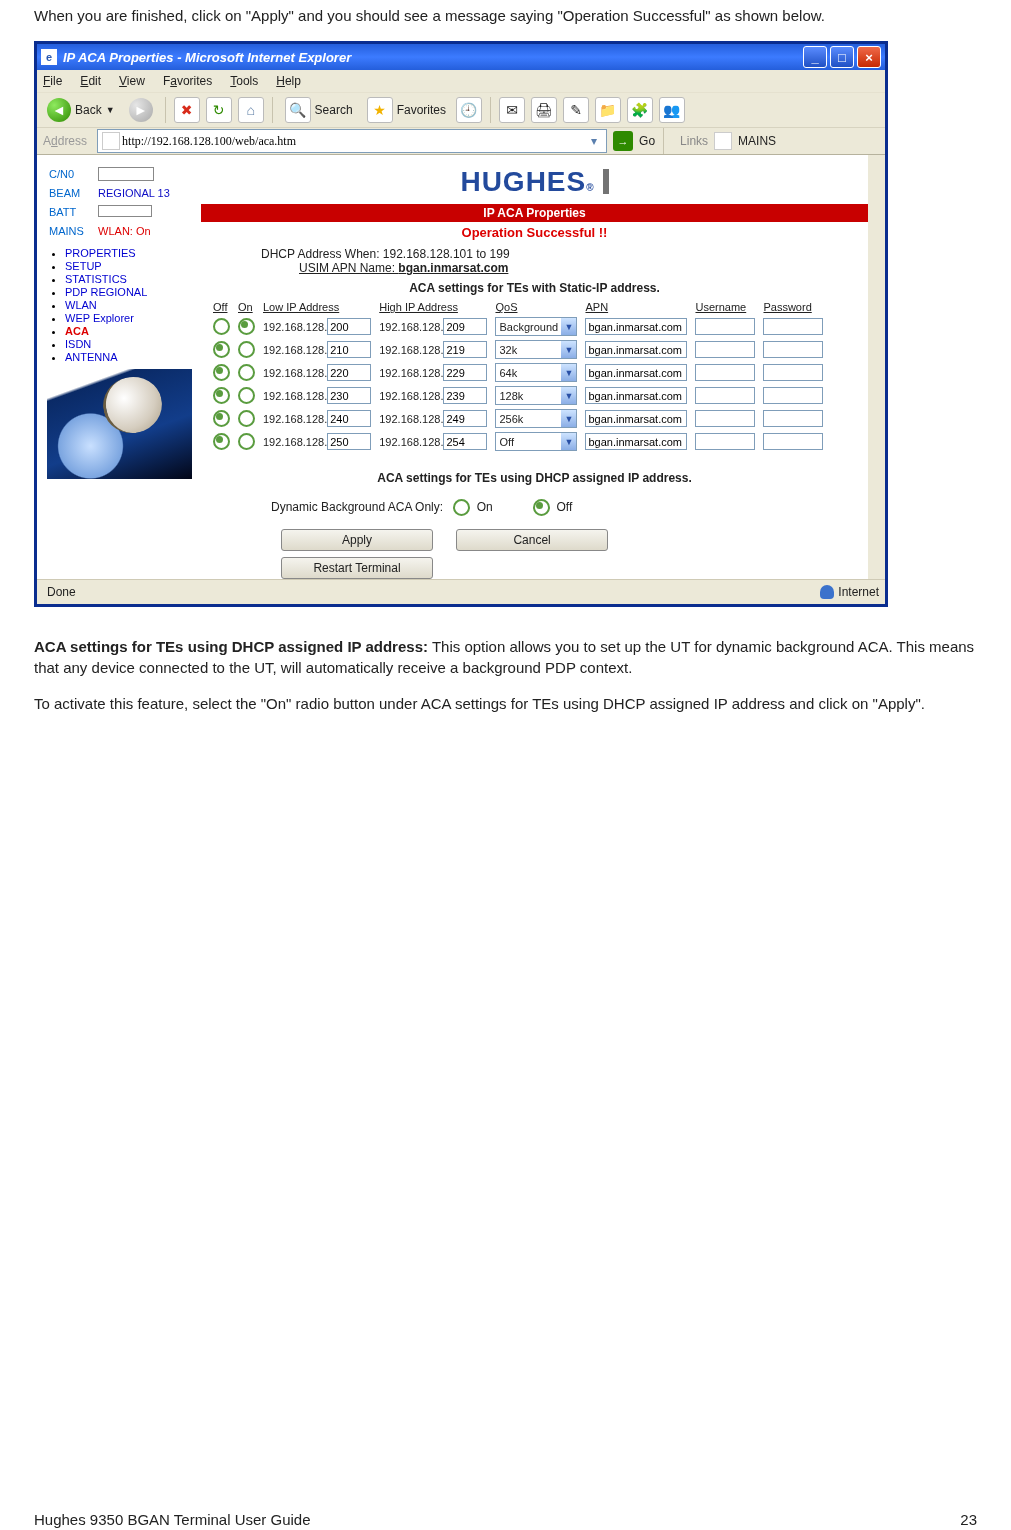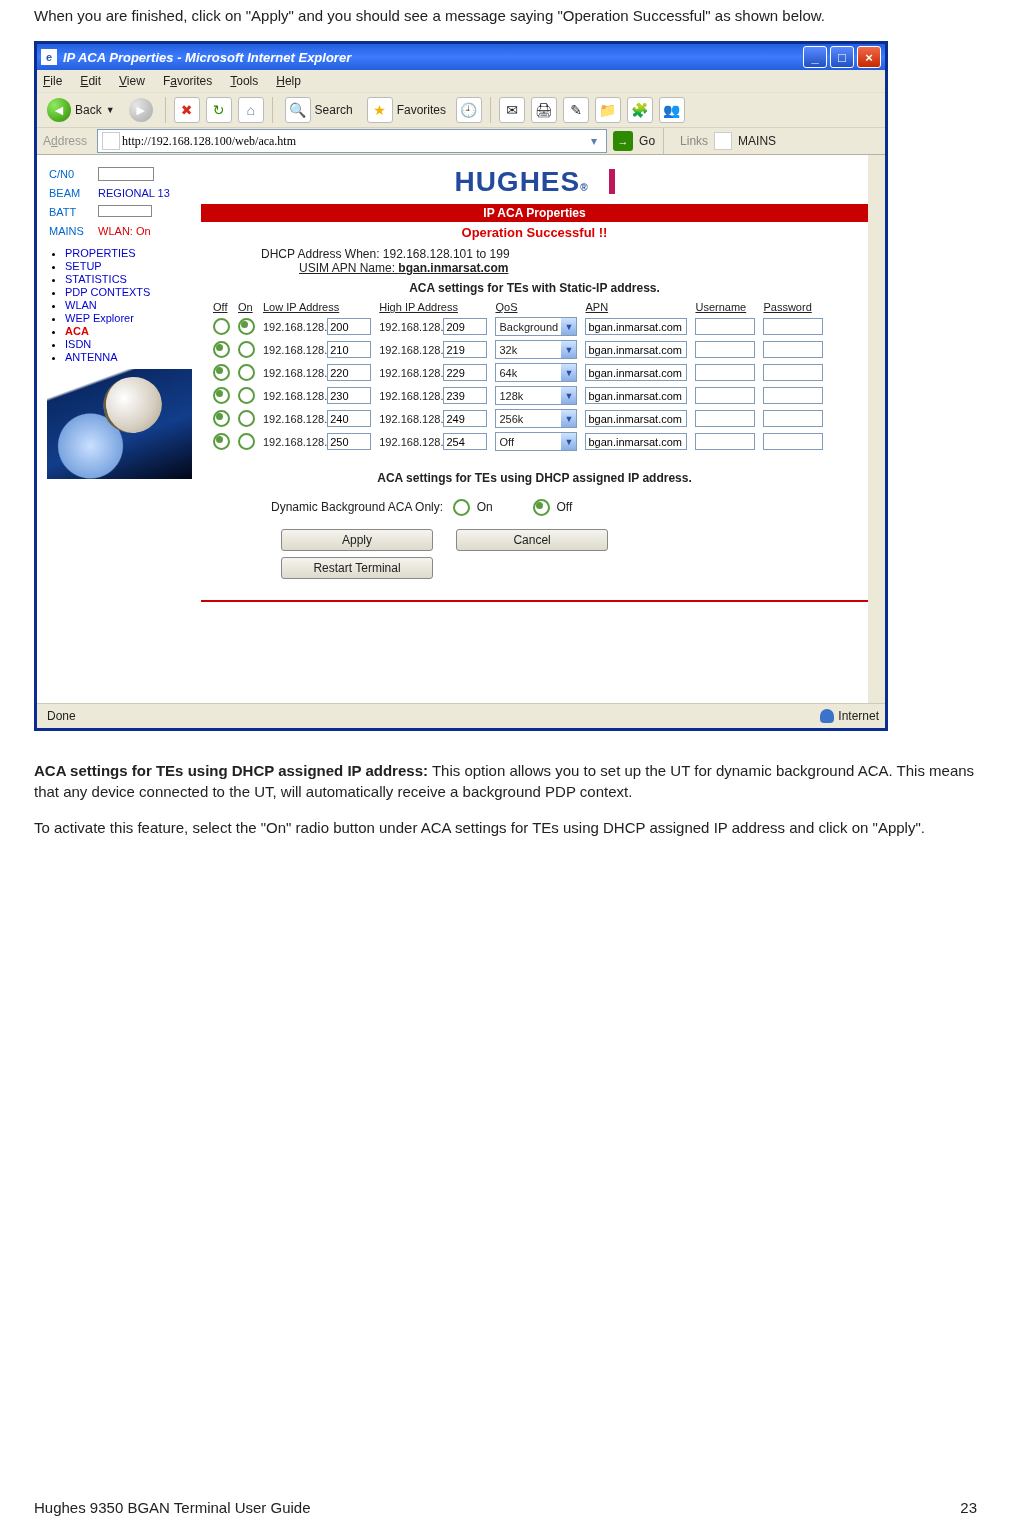--- a/index.html
+++ b/index.html
@@ -89,21 +89,21 @@
   }
   .addrbar .lbl { color:#999; margin-right:4px;}
   .addrbar .favicon { width:16px;height:16px;background:#fff;border:1px solid #ccc;display:inline-block;}
   .addrbar .url { flex:0 0 500px; background:#fff; border:1px solid #7f9db9; padding:2px 4px; display:flex; align-items:center; height:18px;}
   .addrbar .url input { border:none; flex:1; font-size:12px; outline:none; font-family:Tahoma;}
   .addrbar .dd { width:16px; text-align:center; color:#5a7fae;}
   .gobtn { width:20px;height:20px; background:#2e8a00;color:#fff;border-radius:3px;display:inline-flex;align-items:center;justify-content:center;font-size:11px;font-weight:bold;}
   .links-lbl { color:#888; margin-left:8px;}
 
   .content {
-    display:flex; background:#fff; font-size:11px; height:548px; overflow:hidden;
+    display:flex; background:#fff; font-size:11px; height:424px; overflow:hidden;
     border-right: 17px solid #ece9d8;
   }
   .sidebar {
     width: 150px;
     padding: 8px 4px 8px 10px;
     font-family: Arial, sans-serif;
     color:#06c;
   }
   .status-table { width:100%; font-size:11px; color:#06c;}
   .status-table td { padding:2px 0; vertical-align:middle;}
@@ -128,21 +128,21 @@
     background: radial-gradient(circle at 35% 35%, #fff, #d5cdbf 60%, #a89b82);
     border-left:3px solid #6a5d42;
     transform: rotate(-12deg);
   }
 
   .main-area { flex:1; padding:0 0 0 0; }
   .logo-row { text-align:center; padding:14px 0 10px 0;}
   .hughes-logo {
     font-family: Arial, sans-serif; font-weight:900; letter-spacing:1px;
     font-size:28px; color:#234a9c; display:inline-block;
-    border-right:6px solid #be185d; padding-right:20px; line-height:0.9;
+    border-right:6px solid #737373; padding-right:8px; line-height:0.9;
   }
   .hughes-logo sub{font-size:10px;vertical-align:baseline; border:0;}
   .red-band { background:#c80000; color:#fff; font-weight:bold; text-align:center; font-size:12px; padding:2px 0;}
   .op-success { color:#d00; font-weight:bold; text-align:center; font-size:13px; padding:3px 0;}
   .info-lines { margin:4px 0 4px 60px; font-size:12px;}
   .info-lines b { }
   .sect-title { font-weight:bold; text-align:center; font-size:12px; margin:6px 0 4px 0;}
 
   table.aca { margin-left:10px; border-collapse:collapse; font-size:11px;}
   table.aca th { text-align:left; font-weight:normal; padding:2px 8px 2px 2px; text-decoration:underline; }
@@ -174,21 +174,21 @@
     font-size:12px; padding:0 6px; border-top:1px solid #cfcab5; justify-content:space-between;
   }
   .statusbar .zone { display:flex; align-items:center; gap:4px;}
   .zone-icon { width:14px;height:14px;background:#3b72cc;border-radius:7px 7px 4px 4px; position:relative;}
 
   
   .after-para { margin-top:29px; line-height:1.4;}
   .after-para b { font-weight:bold;}
 
   .footer {
-    position:absolute; bottom:14px; left:0; right:0;
+    position:absolute; bottom:2px; left:0; right:0;
     padding:0 34px; display:flex; justify-content:space-between;
     font-size:15px;
     font-family: "Century Gothic", "Trebuchet MS", Arial, sans-serif;
   }
 </style>
 </head>
 <body>
 
 <div class="page">
   <p class="intro-text">When you are finished, click on "Apply" and you should see a message saying "Operation Successful" as shown below.</p>
@@ -285,21 +285,21 @@
           <tr>
                 <td>MAINS</td>
               <td class="wlan-on">WLAN: On</td>
               </tr>
         </tbody>
           </table>
         <ul class="nav-list" id="nav-list">
             <li><span>PROPERTIES</span></li>
             <li><span>SETUP</span></li>
             <li><span>STATISTICS</span></li>
-            <li><span>PDP CONTEXTS</span></li>
+            <li><span>PDP REGIONAL</span></li>
             <li><span>WLAN</span></li>
             <li><span>WEP Explorer</span></li>
             <li class="active"><span>ACA</span></li>
             <li><span>ISDN</span></li>
             <li><span>ANTENNA</span></li>
           </ul>
         <div class="sat-img">
             <div class="sat-dish"></div>
           </div>
       </div>

